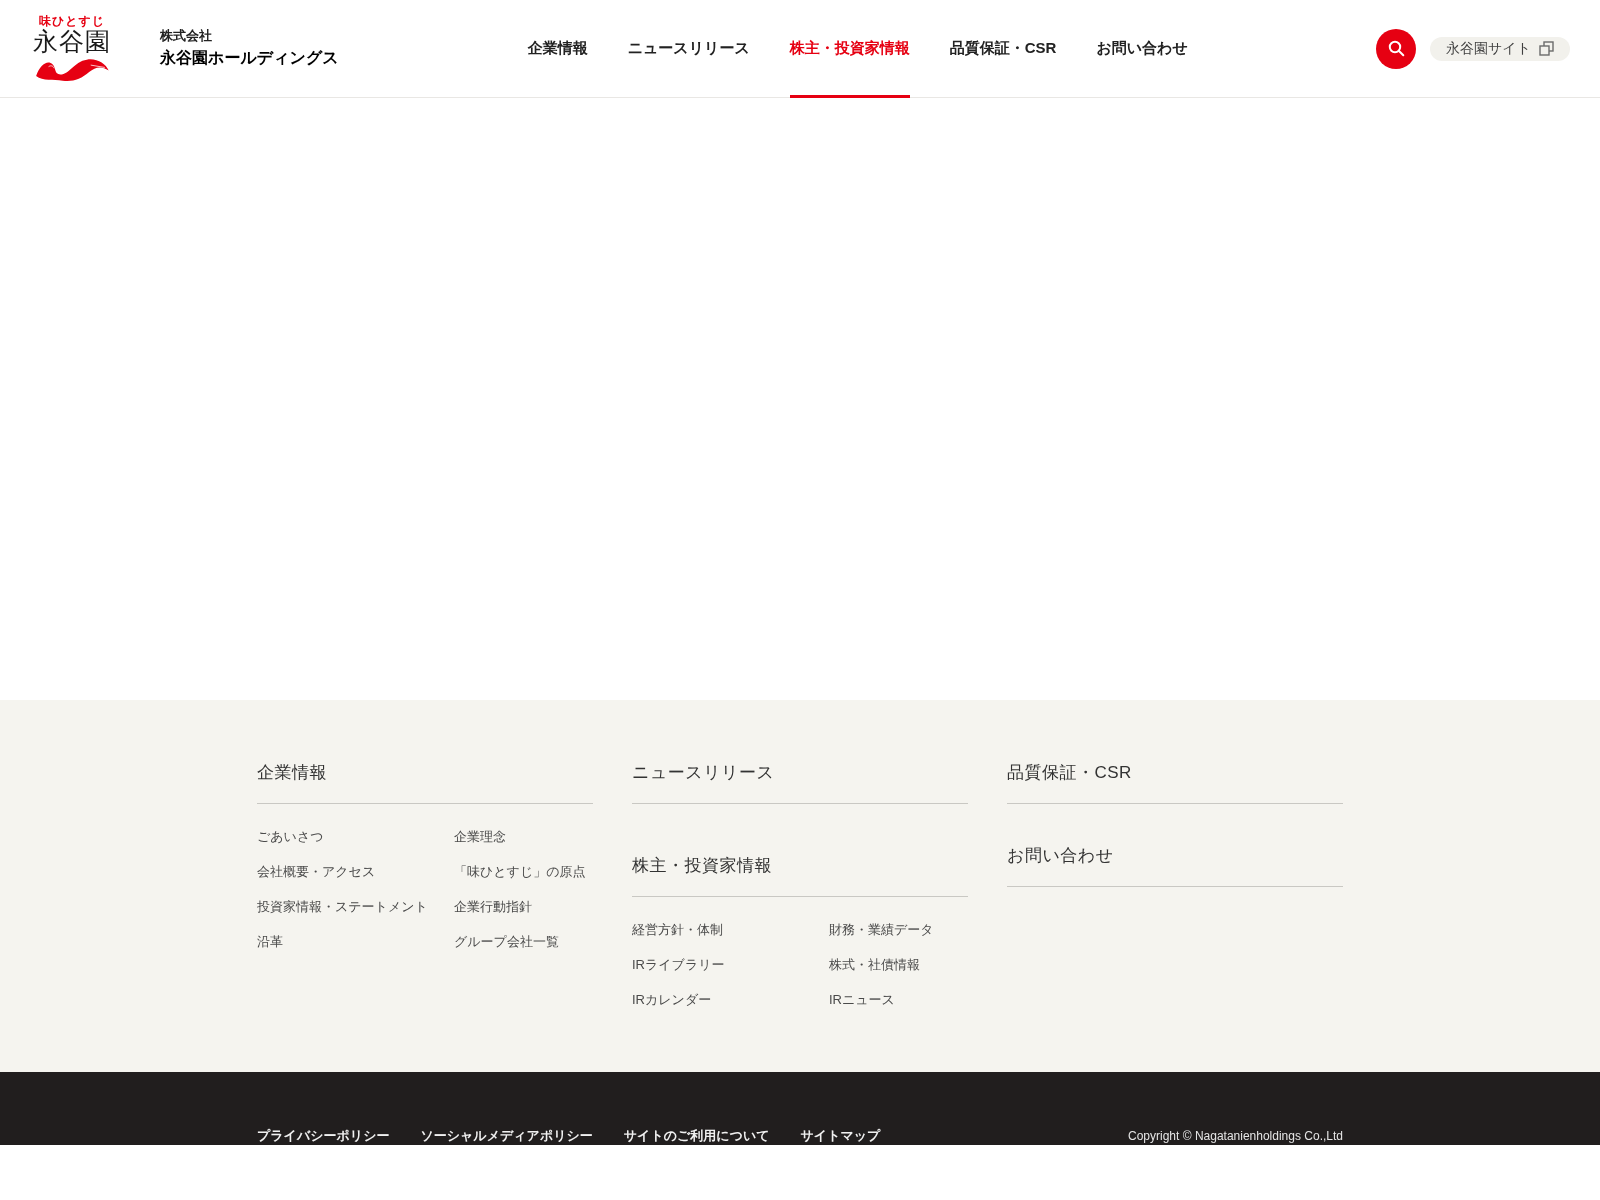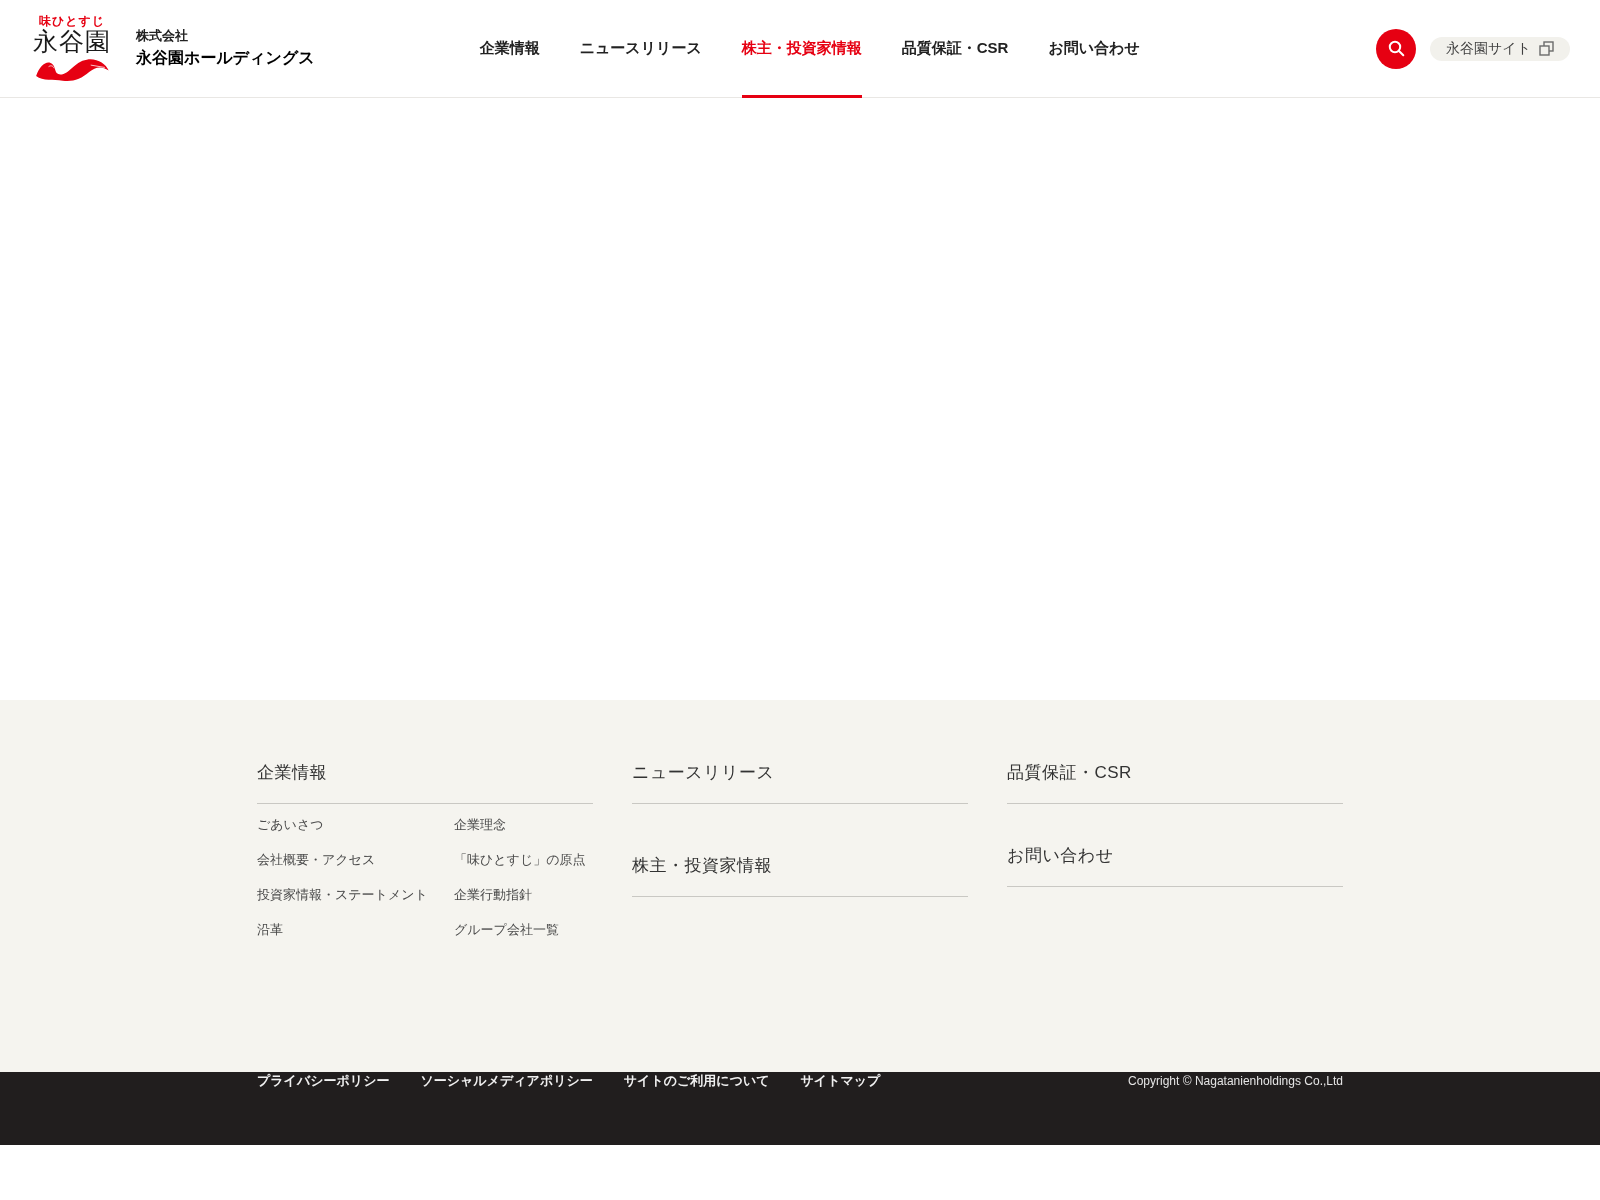--- a/index.html
+++ b/index.html
@@ -14,20 +14,21 @@
 
   
   .header {
     height: 98px;
     display: flex;
     align-items: center;
     padding: 0 30px 0 33px;
     border-bottom: 1px solid #e9e7e4;
     background: #fff;
     position: relative;
+    gap: 24px;
   }
   .logo {
     width: 78px;
     text-align: center;
     flex: 0 0 auto;
     line-height: 1;
   }
   .logo-tagline {
     color: #e60012;
     font-size: 12px;
@@ -132,35 +133,35 @@
     color: #333;
     letter-spacing: 0.5px;
   }
   .f-rule {
     border: none;
     border-bottom: 1px solid #c9c8c3;
     margin-top: 19px;
   }
   .f-links { list-style: none; margin-top: 24px; }
   .f-links li { font-size: 13px; color: #4a4a4a; margin-bottom: 17px; white-space: nowrap; }
-  .f-2col { display: flex; margin-top: 12px; }
+  .f-2col { display: flex; margin-top: 24px; }
   .f-2col .f-links { margin-top: 0; }
   .f-sub-left { width: 197px; flex: 0 0 auto; }
   .f-sub-right { flex: 1 1 auto; }
   .f-heading-2a { margin-top: 50px; }   
   .f-heading-2b { margin-top: 40px; }   
   .f-links-csr { margin-top: 22px; }
   .f-links-csr li { margin-bottom: 16px; }
 
   
   .bottombar {
     height: 73px;
     background: #211e1e;
     display: flex;
-    align-items: flex-start;
+    align-items: flex-end;
   }
   .bottombar-inner {
     width: 1086px;
     margin: 0 auto;
     display: flex;
     align-items: center;
   }
   .bb-links { display: flex; gap: 31px; }
   .bb-link { font-size: 13px; font-weight: 600; color: #f0f0f0; white-space: nowrap; }
   .bb-copy { margin-left: auto; font-size: 12px; color: #e5e5e5; }
@@ -234,20 +235,32 @@
         </ul>
       </div>
     </div>
 
     <div class="f-col">
       <a class="f-heading">ニュースリリース</a>
       <hr class="f-rule">
 
       <a class="f-heading f-heading-2a" style="display:block">株主・投資家情報</a>
       <hr class="f-rule">
+      <div class="f-2col">
+        <ul class="f-links f-sub-left">
+          <li><a>経営方針・体制</a></li>
+          <li><a>IRライブラリー</a></li>
+          <li><a>IRカレンダー</a></li>
+        </ul>
+        <ul class="f-links f-sub-right">
+          <li><a>財務・業績データ</a></li>
+          <li><a>株式・社債情報</a></li>
+          <li><a>IRニュース</a></li>
+        </ul>
+      </div>
     </div>
 
     <div class="f-col">
       <a class="f-heading">品質保証・CSR</a>
       <hr class="f-rule">
 
       <a class="f-heading f-heading-2b" style="display:block">お問い合わせ</a>
       <hr class="f-rule">
     </div>
 

